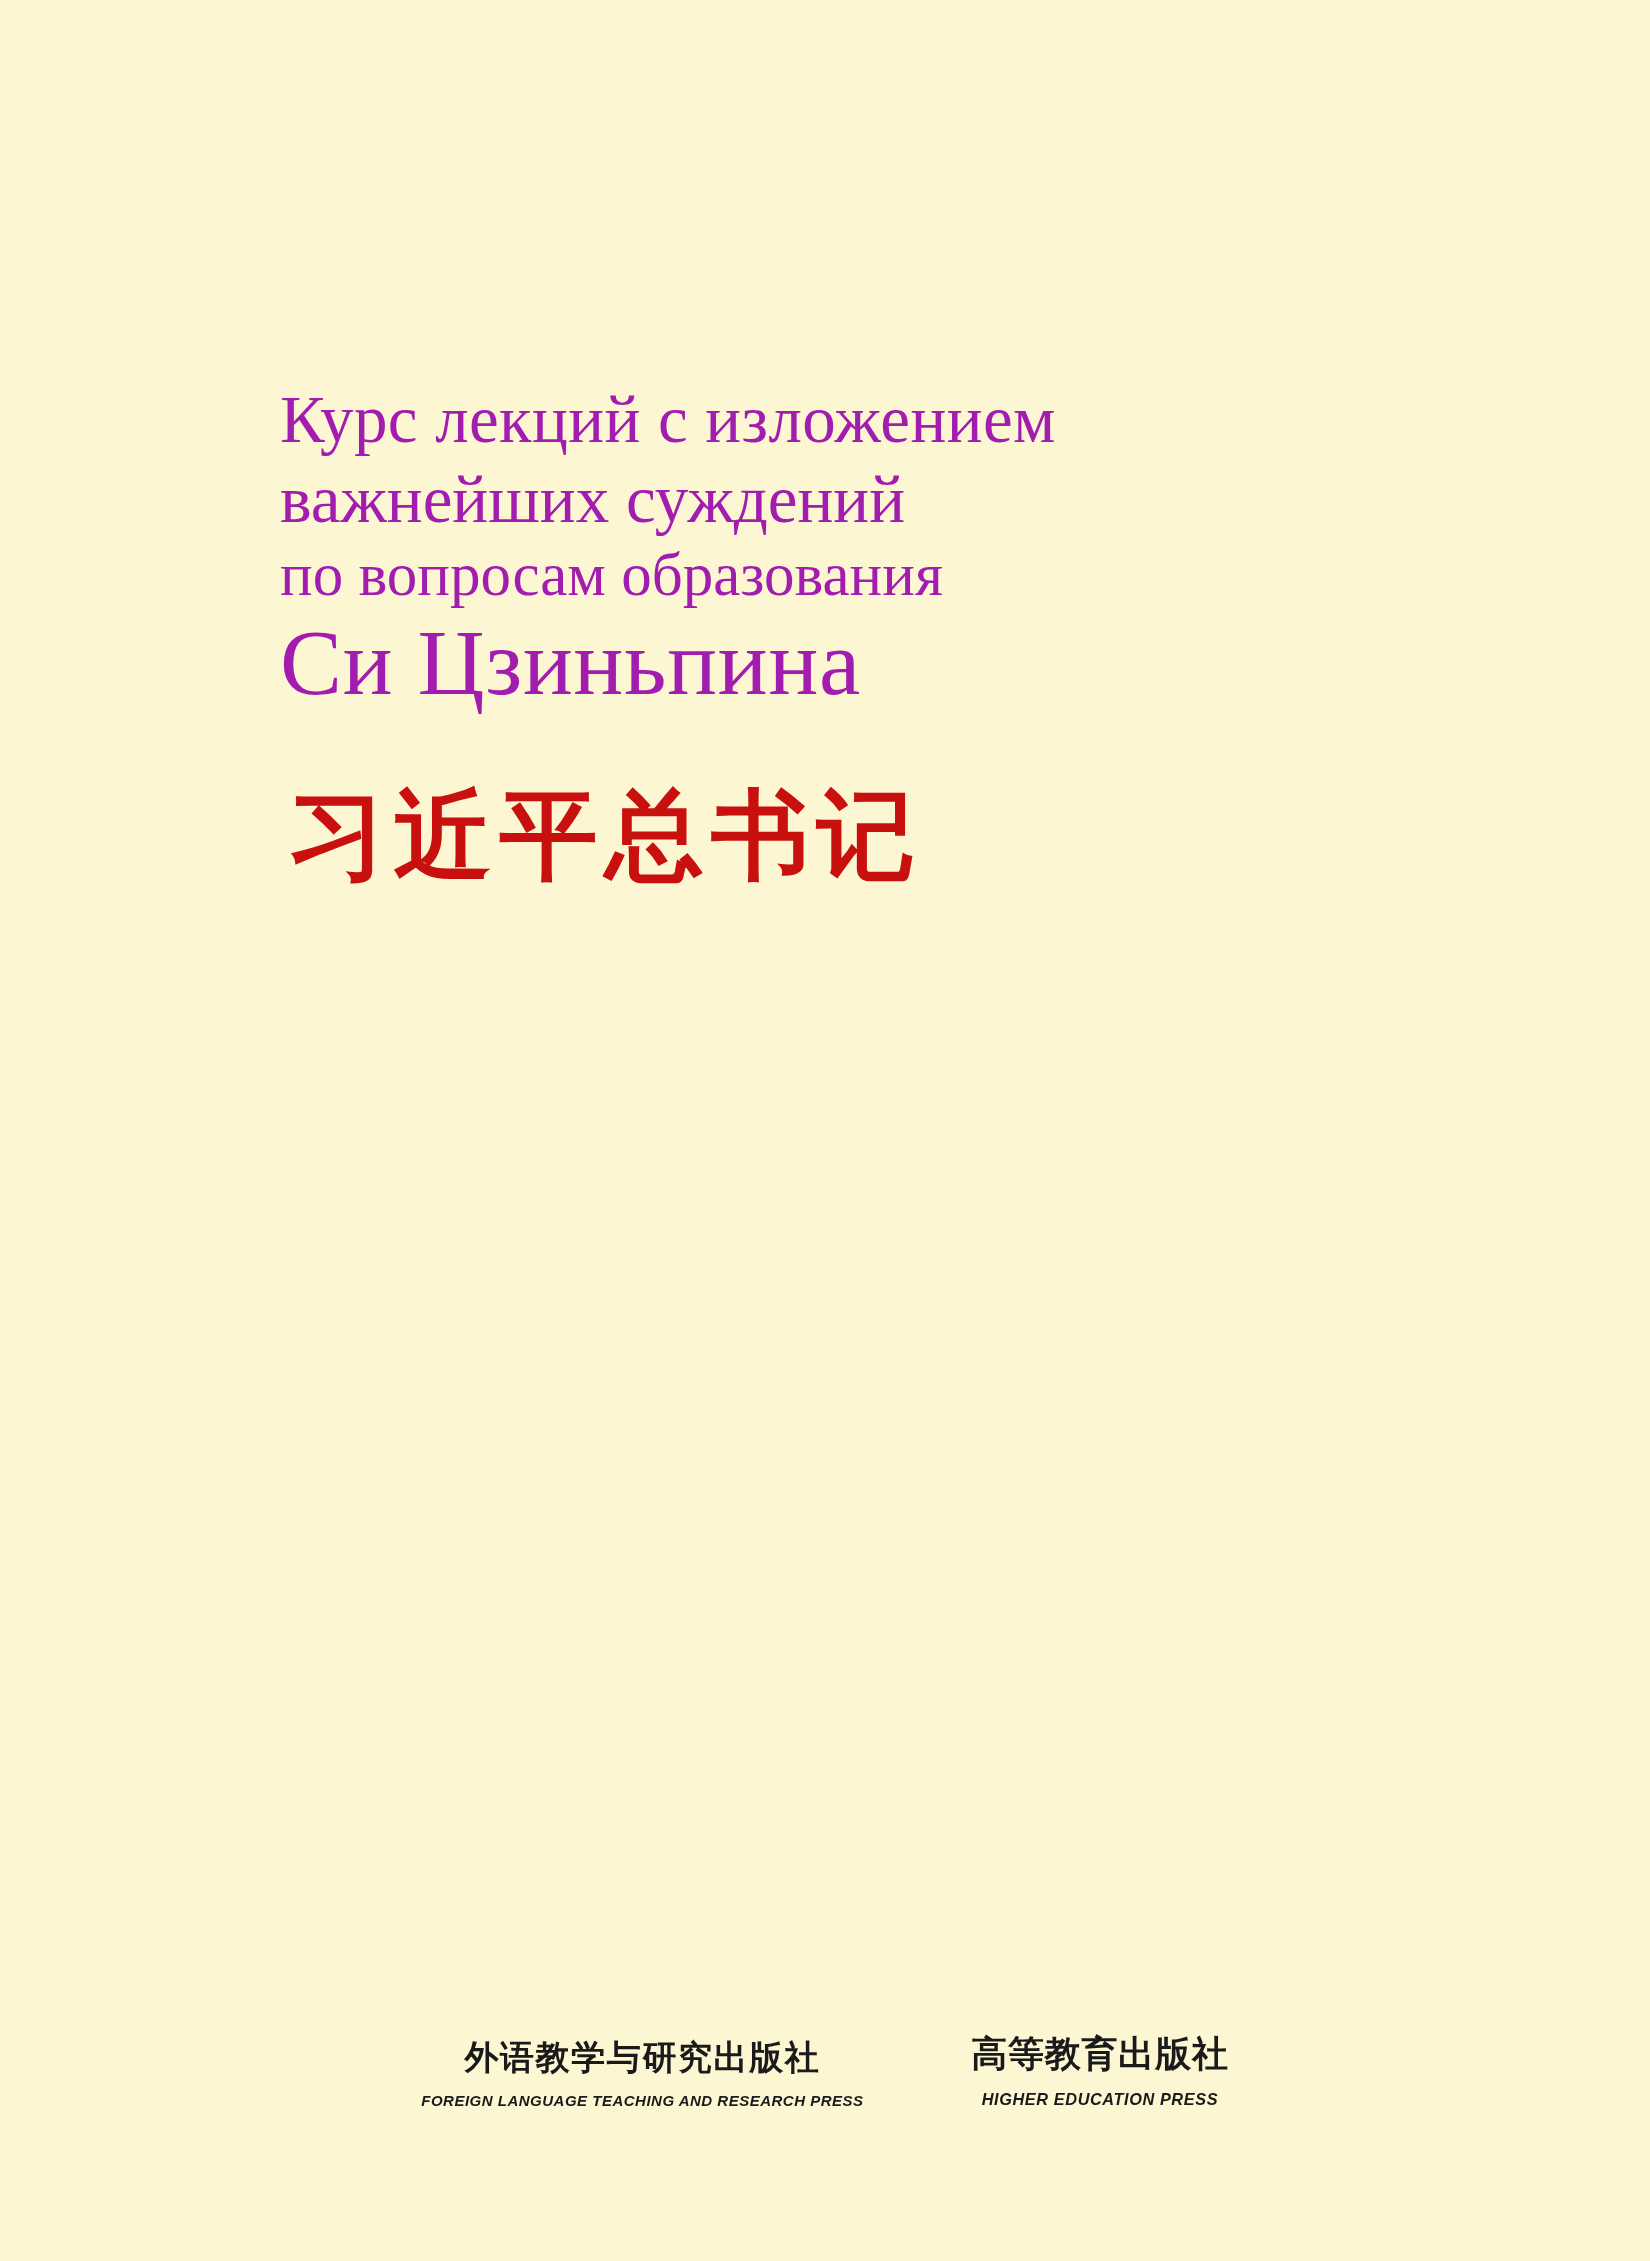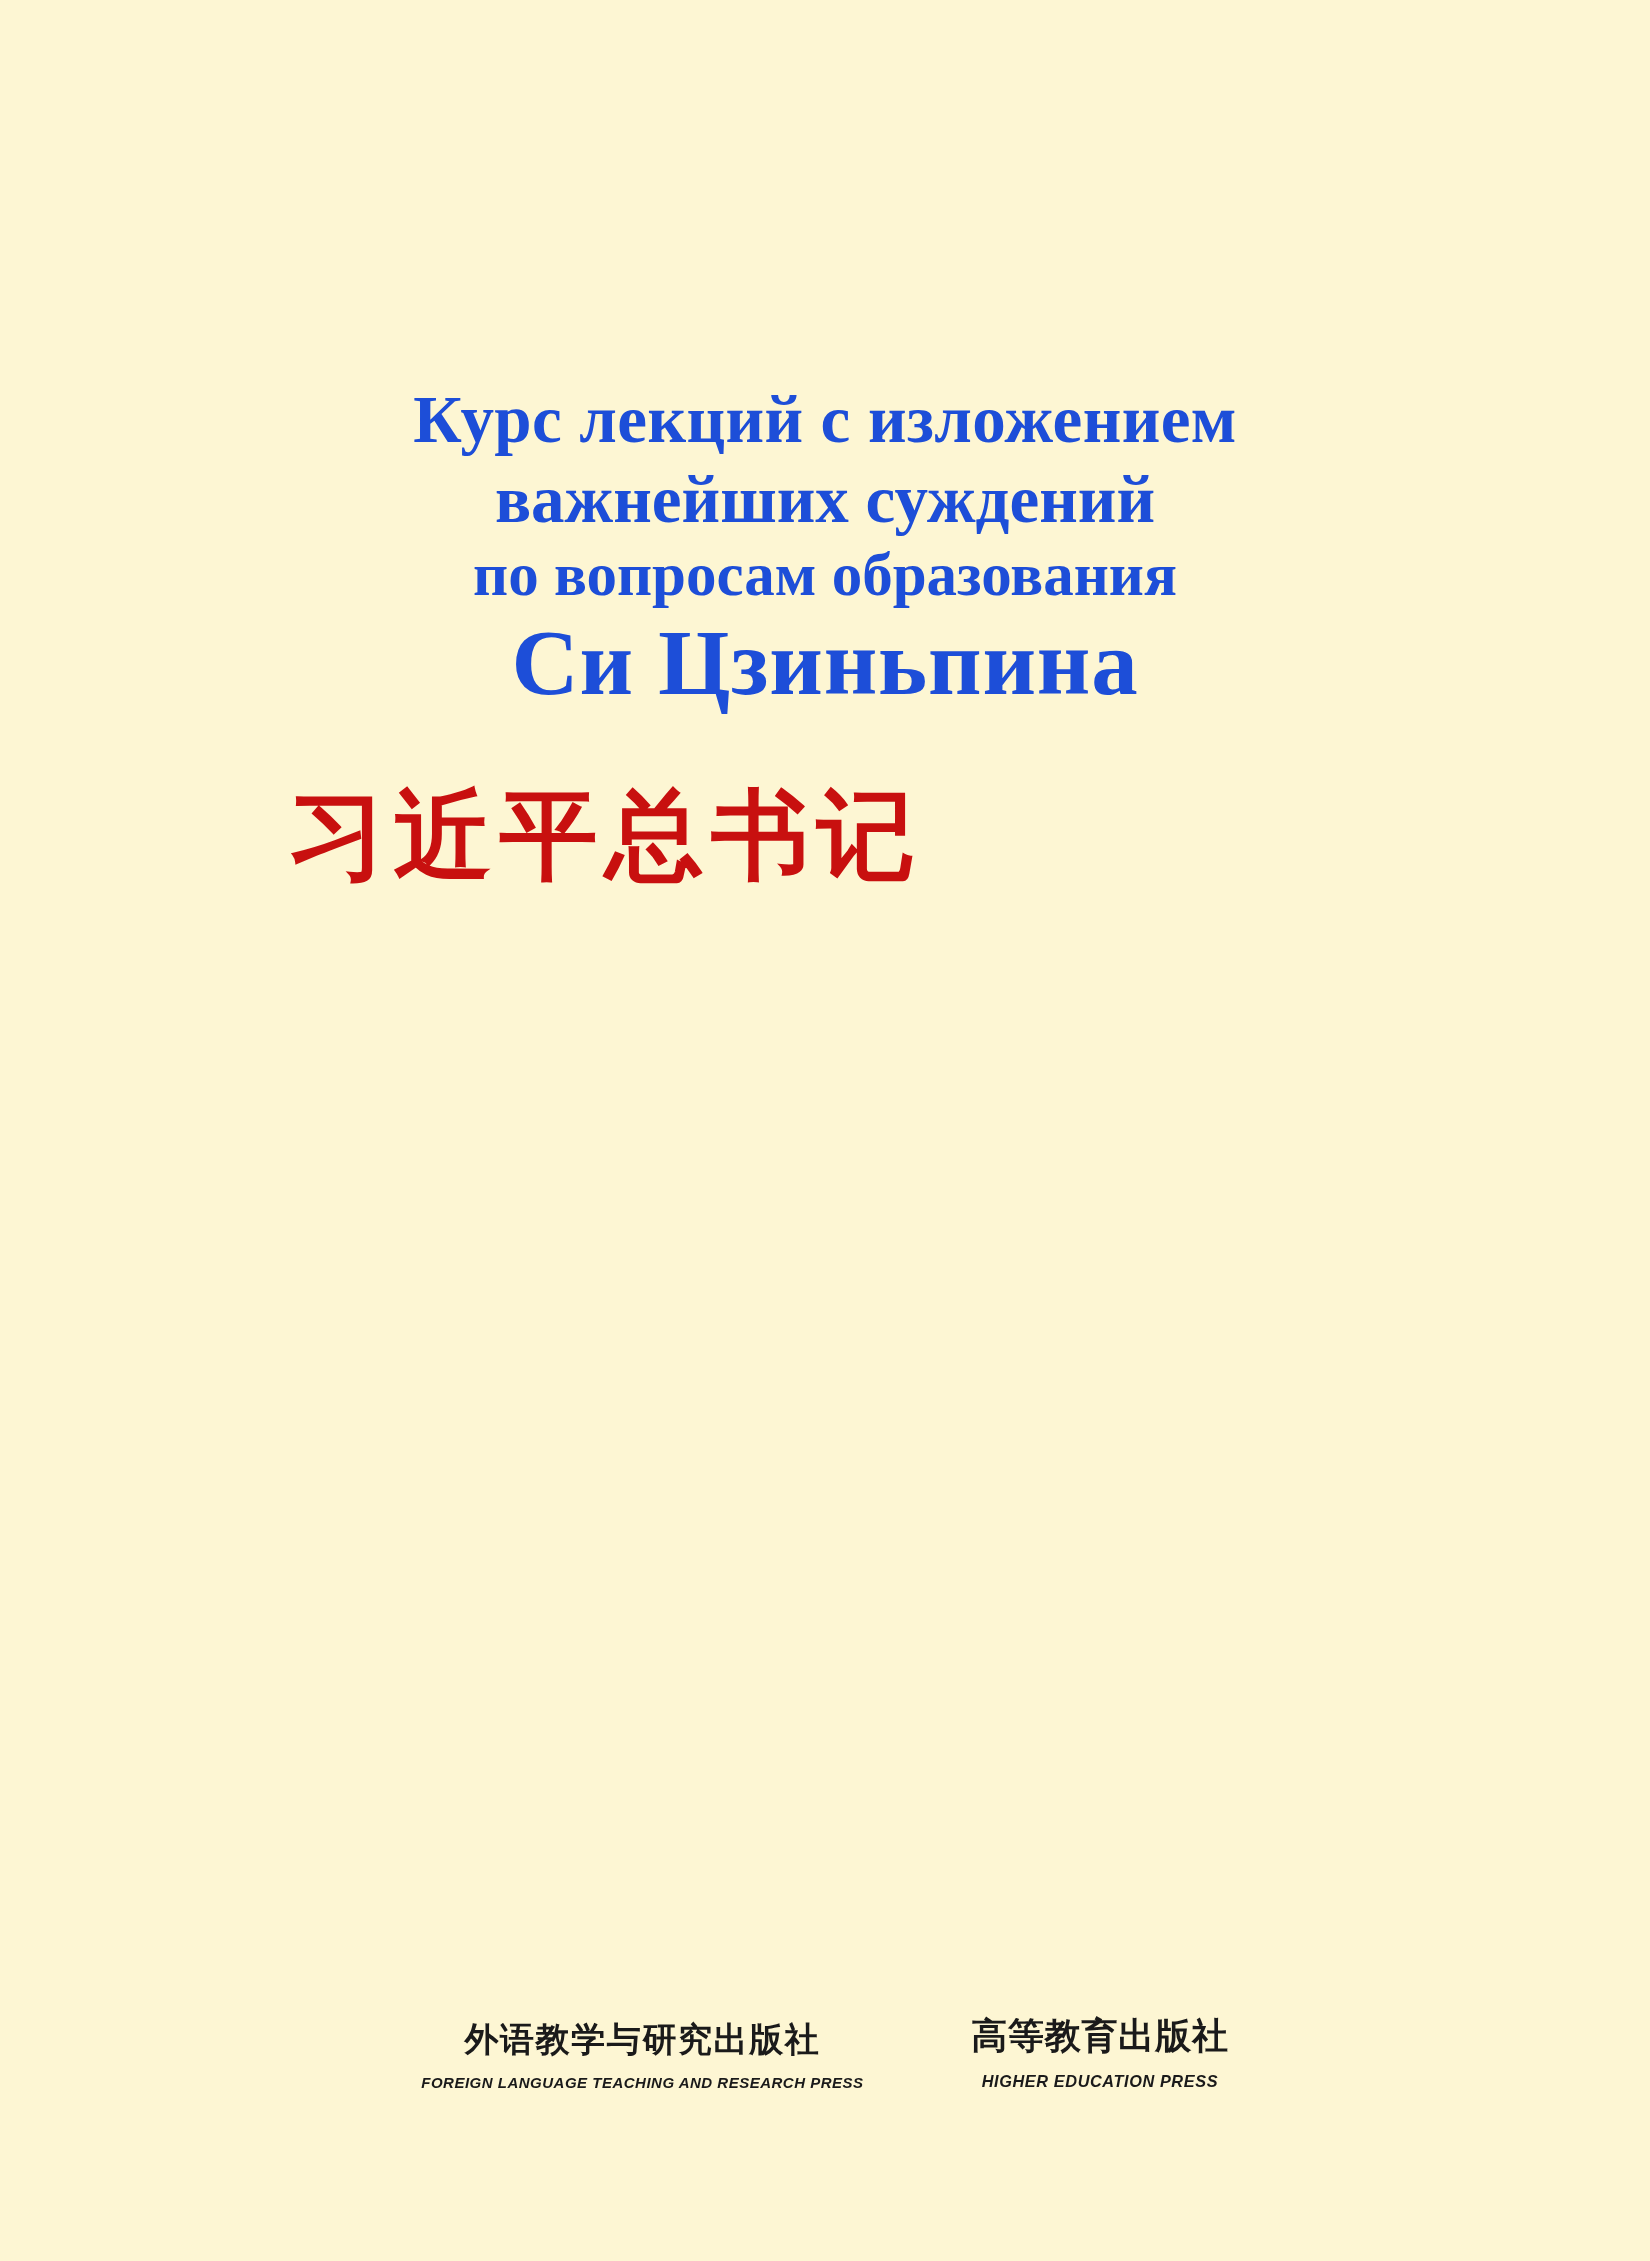--- a/index.html
+++ b/index.html
@@ -21,24 +21,24 @@
     box-sizing: border-box;
     display: flex;
     flex-direction: column;
     align-items: center;
   }
 
   
   .title-ru {
     margin-top: 383px;
     width: 1090px;
-    text-align: center;
-    color: #1d4ed8;
+    text-align: left;
+    color: #a21caf;
     font-family: "Liberation Serif", serif;
-    font-weight: bold;
+    font-weight: normal;
     line-height: 1.08;
     letter-spacing: 0px;
   }
   .title-ru .line {
     display: block;
     white-space: nowrap;
   }
   .title-ru .l1 {
     font-size: 67px;
     letter-spacing: 0.4px;
@@ -76,21 +76,21 @@
   }
   .title-zh .zh-line.l2 {
     margin-top: 9.3px;
   }
 
   
   .publishers {
     position: absolute;
     left: 0;
     right: 0;
-    bottom: 170px;
+    bottom: 152px;
     display: flex;
     justify-content: center;
     align-items: flex-end;
     gap: 53px;
   }
   .pub {
     text-align: center;
     color: #1a1a1a;
   }
   .pub .cn {

